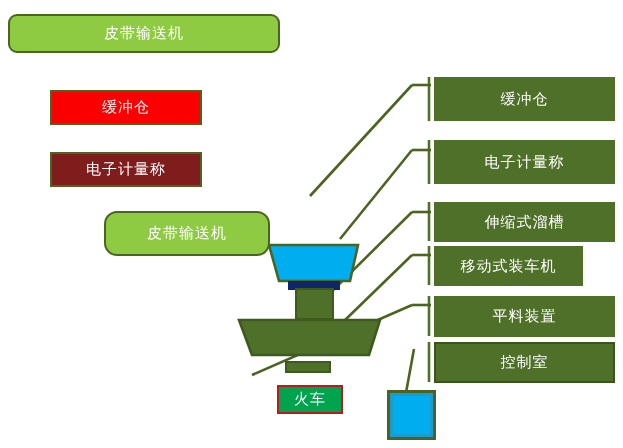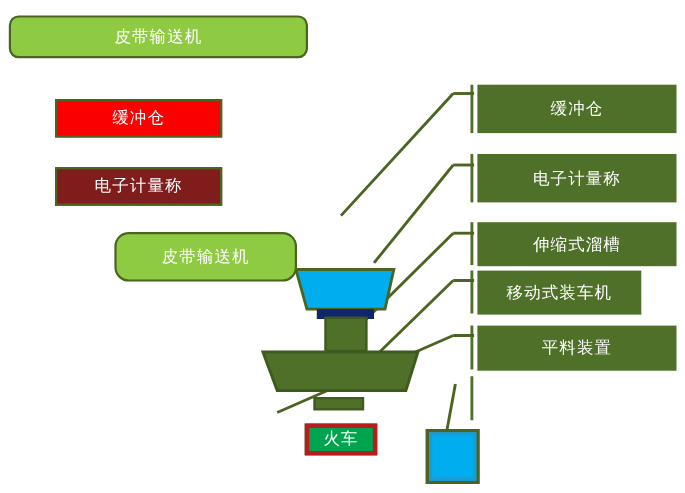--- a/index.html
+++ b/index.html
@@ -59,21 +59,21 @@
   .olive-label {
     background: #4f7028;
     border: 0;
   }
   .olive-label.bordered {
     border: 2px solid #3b541c;
   }
 
   .train-box {
     background: #00a44f;
-    border: 4px solid #b91c1c;
+    border: 2px solid #b91c1c;
   }
 
   
   .shape {
     position: absolute;
   }
   .neck {
     background: #4f7028;
     border: 2px solid #3f5a1f;
     box-sizing: border-box;
@@ -179,20 +179,23 @@
   </div>
 
   <div class="box olive-label" style="left:434px; top:246px; width:149px; height:40px;">
     <span>移动式装车机</span>
   </div>
 
   <div class="box olive-label" style="left:434px; top:296px; width:181px; height:41px;">
     <span>平料装置</span>
   </div>
 
+  <div class="box olive-label bordered" style="left:434px; top:342px; width:181px; height:41px;">
+    <span>控制室</span>
+  </div>
 
   <div class="box train-box" style="left:277px; top:385px; width:66px; height:29px;">
     <span>火车</span>
   </div>
 
   <div class="ctrl-room" style="left:387px; top:390px; width:49px; height:50px;">
     <span class="bevel"></span>
   </div>
 
 </div>

